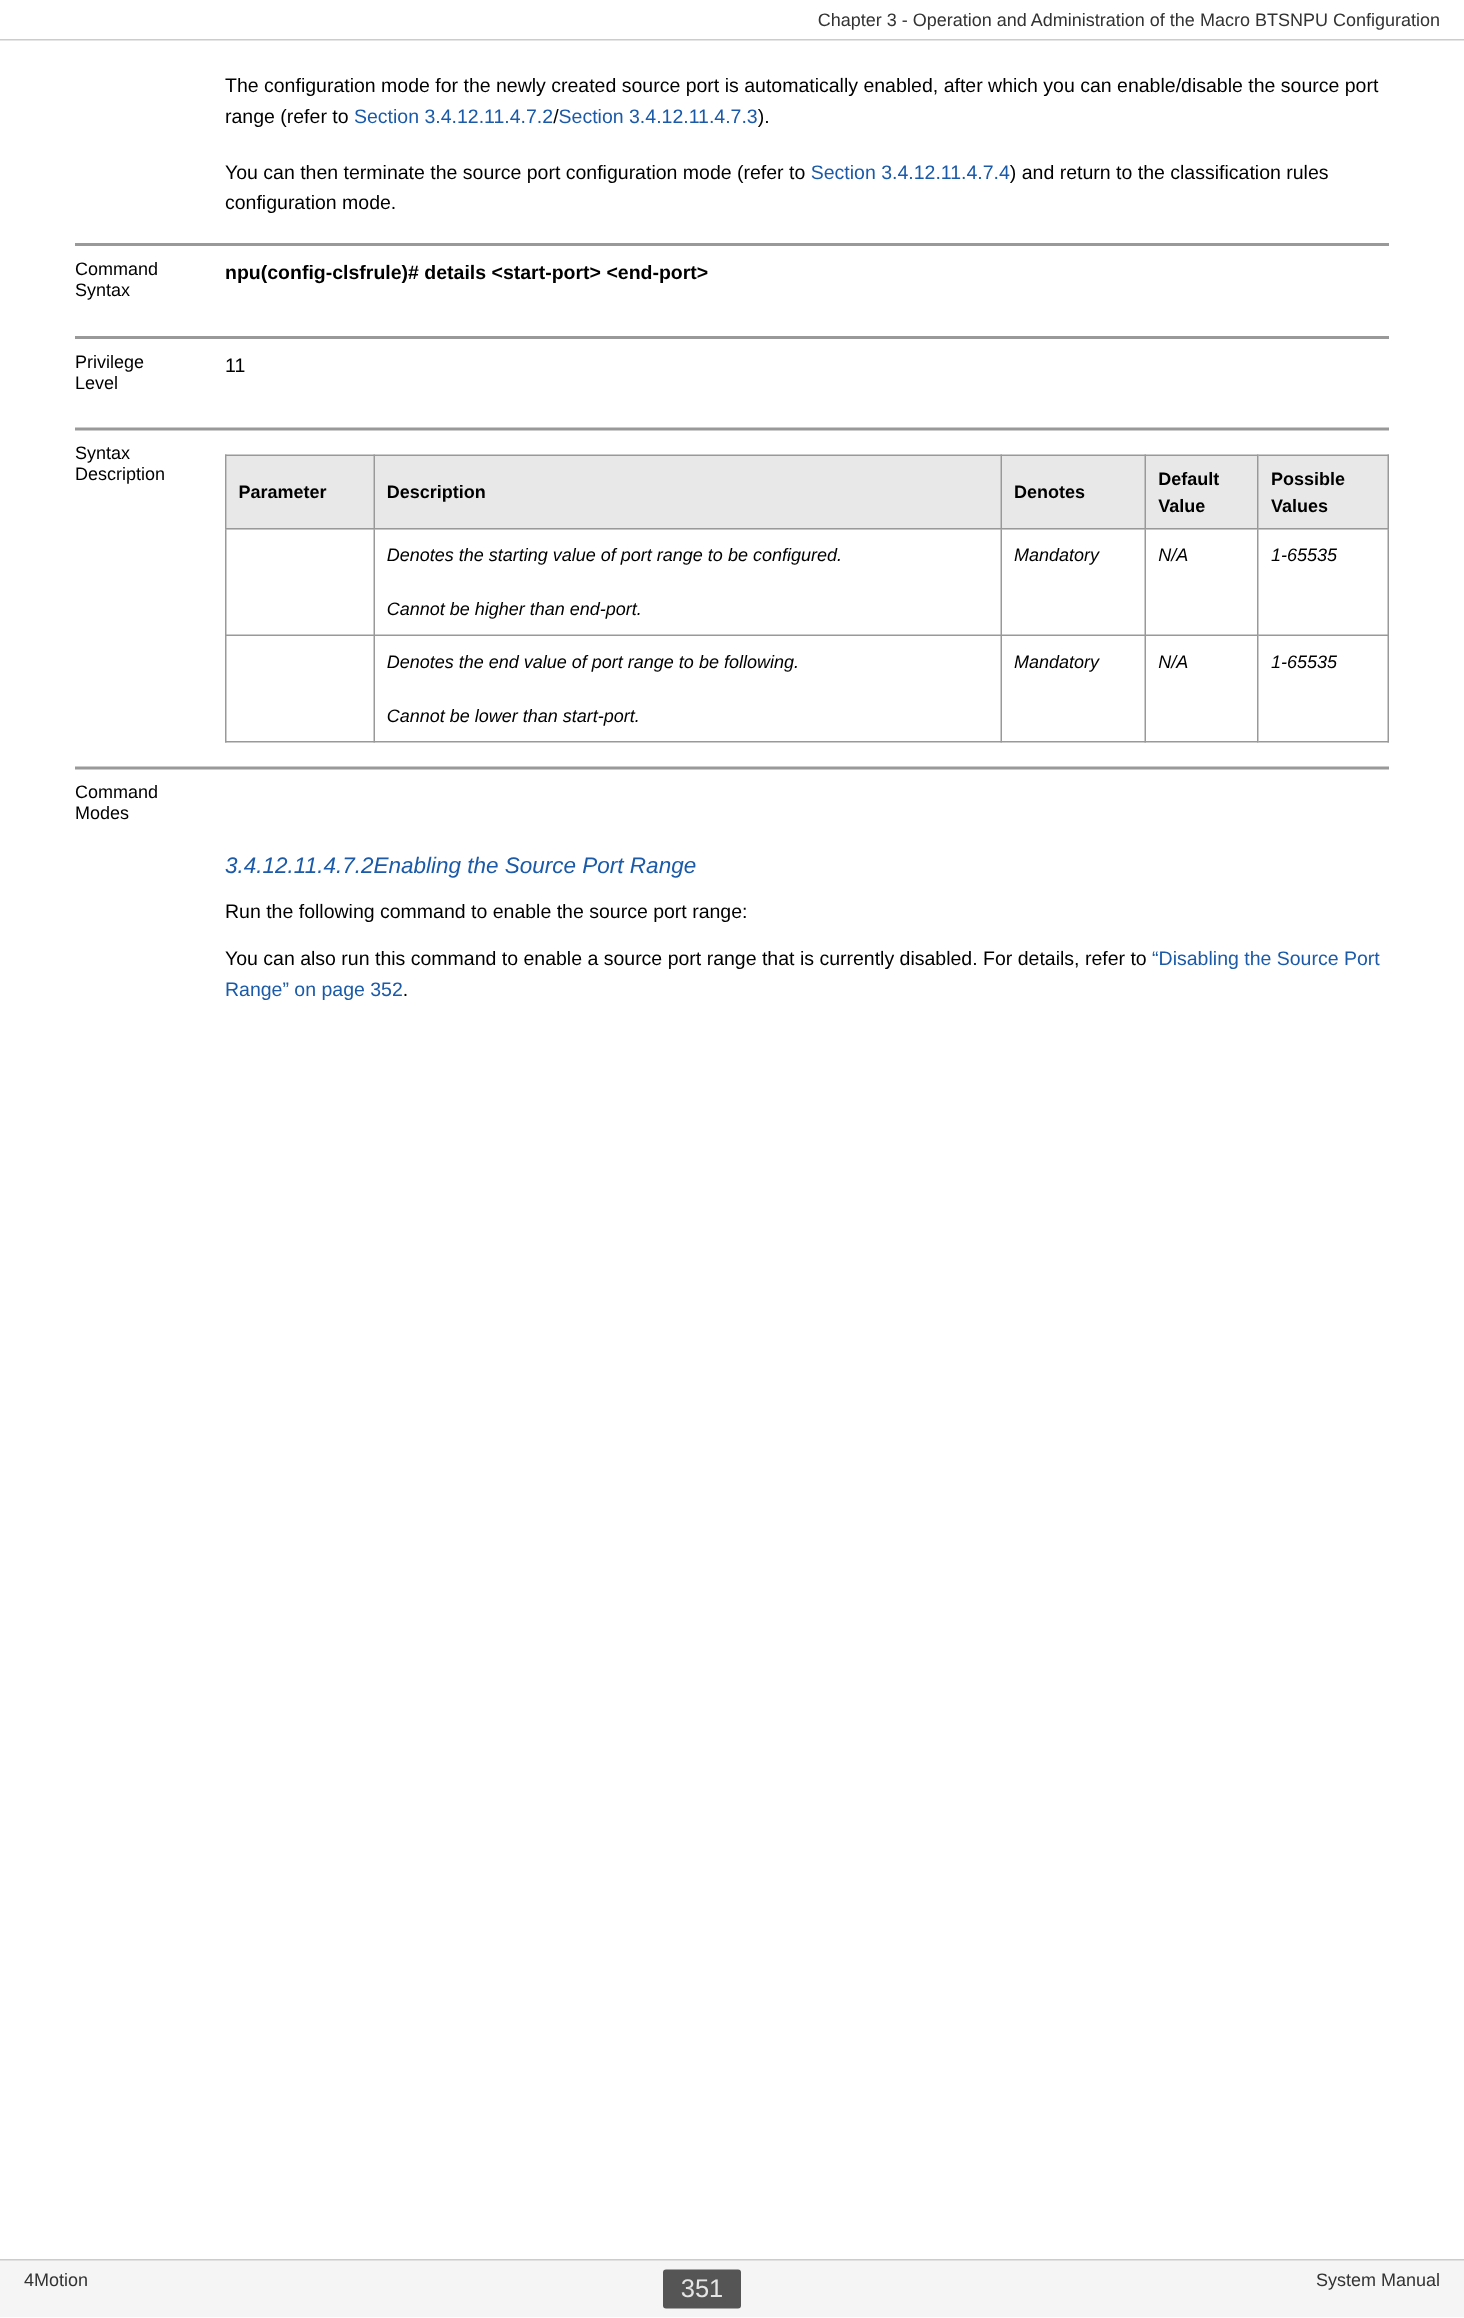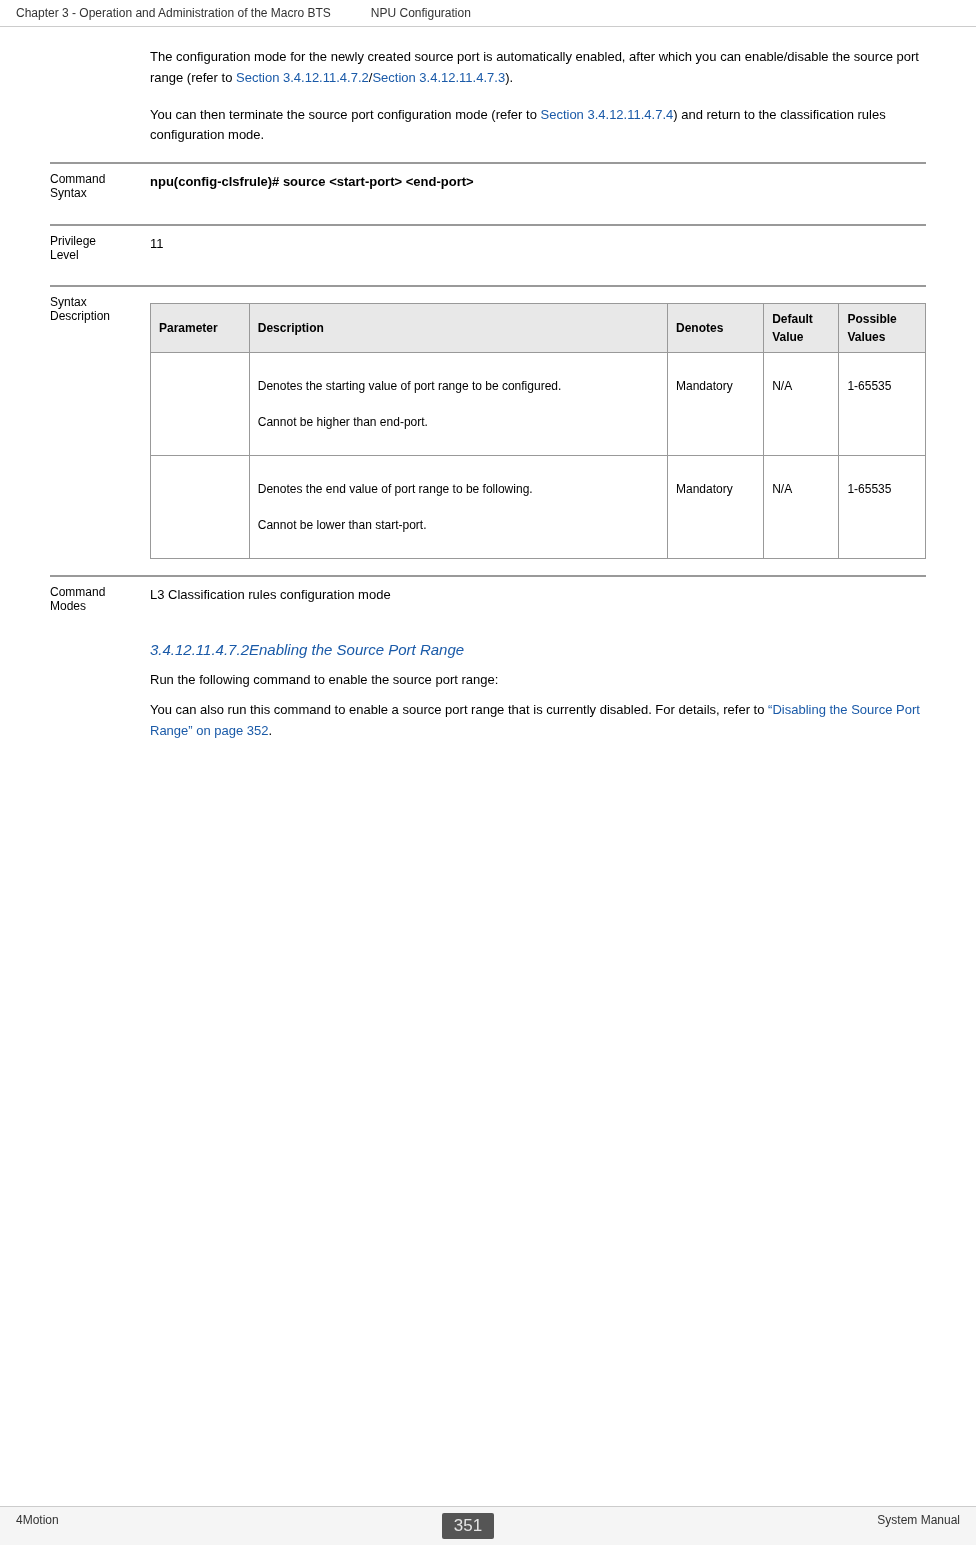--- a/index.html
+++ b/index.html
@@ -8,26 +8,25 @@
       font-size: 13px;
       background: #fff;
       color: #000;
       width: 976px;
       min-height: 1545px;
       position: relative;
     }
     
     .page-header {
       display: flex;
-      justify-content: flex-start;
+      justify-content: flex-end;
       align-items: center;
       padding: 6px 16px;
       border-bottom: 1px solid #ccc;
       background: #fff;
-      gap: 40px;
     }
     .page-header .left {
       font-size: 12px;
       color: #333;
     }
     .page-header .right {
       font-size: 12px;
       color: #333;
     }
     
@@ -80,23 +79,24 @@
     .syntax-table th {
       background: #e8e8e8;
       border: 1px solid #999;
       padding: 6px 8px;
       text-align: left;
       font-weight: bold;
       font-size: 12px;
     }
     .syntax-table td {
       border: 1px solid #999;
-      padding: 24px 8px;
+      padding: 8px 8px;
       vertical-align: top;
       font-size: 12px;
+      font-style: italic;
     }
     
     .subsection-heading {
       margin-top: 20px;
       margin-left: 100px;
       font-size: 15px;
       font-style: italic;
       color: #1a5aa8;
       font-weight: normal;
       margin-bottom: 12px;
@@ -160,21 +160,21 @@
     <span>The configuration mode for the newly created source port is automatically enabled, after which you can enable/disable the source port range (refer to </span><a class="link">Section 3.4.12.11.4.7.2</a><span>/</span><a class="link">Section 3.4.12.11.4.7.3</a><span>).</span>
   </div>
 
   <div class="intro-text">
     <span>You can then terminate the source port configuration mode (refer to </span><a class="link">Section 3.4.12.11.4.7.4</a><span>) and return to the classification rules configuration mode.</span>
   </div>
 
   <div class="section-row">
     <div class="section-label">Command<br>Syntax</div>
     <div class="section-content section-row-inner">
-      <span class="command-syntax-text">npu(config-clsfrule)# source</span><span class="command-syntax-text"> &lt;start-port&gt; &lt;end-port&gt;</span>
+      <span class="command-syntax-text">npu(config-clsfrule)# details</span><span class="command-syntax-text"> &lt;start-port&gt; &lt;end-port&gt;</span>
     </div>
   </div>
 
   <div class="section-row">
     <div class="section-label">Privilege<br>Level</div>
     <div class="section-content section-row-inner">11</div>
   </div>
 
   <div class="section-row">
     <div class="section-label">Syntax<br>Description</div>
@@ -210,21 +210,20 @@
       <td>N/A</td>
       <td>1-65535</td>
     </tr>
           </tbody>
       </table>
     </div>
   </div>
 
   <div class="section-row">
     <div class="section-label">Command<br>Modes</div>
-    <div class="section-content section-row-inner">L3 Classification rules configuration mode</div>
   </div>
 
   <div class="subsection-heading">
     <span>3.4.12.11.4.7.2Enabling the Source Port Range</span>
   </div>
 
   <div class="body-text">Run the following command to enable the source port range:</div>
 
 
   <div class="body-text">

